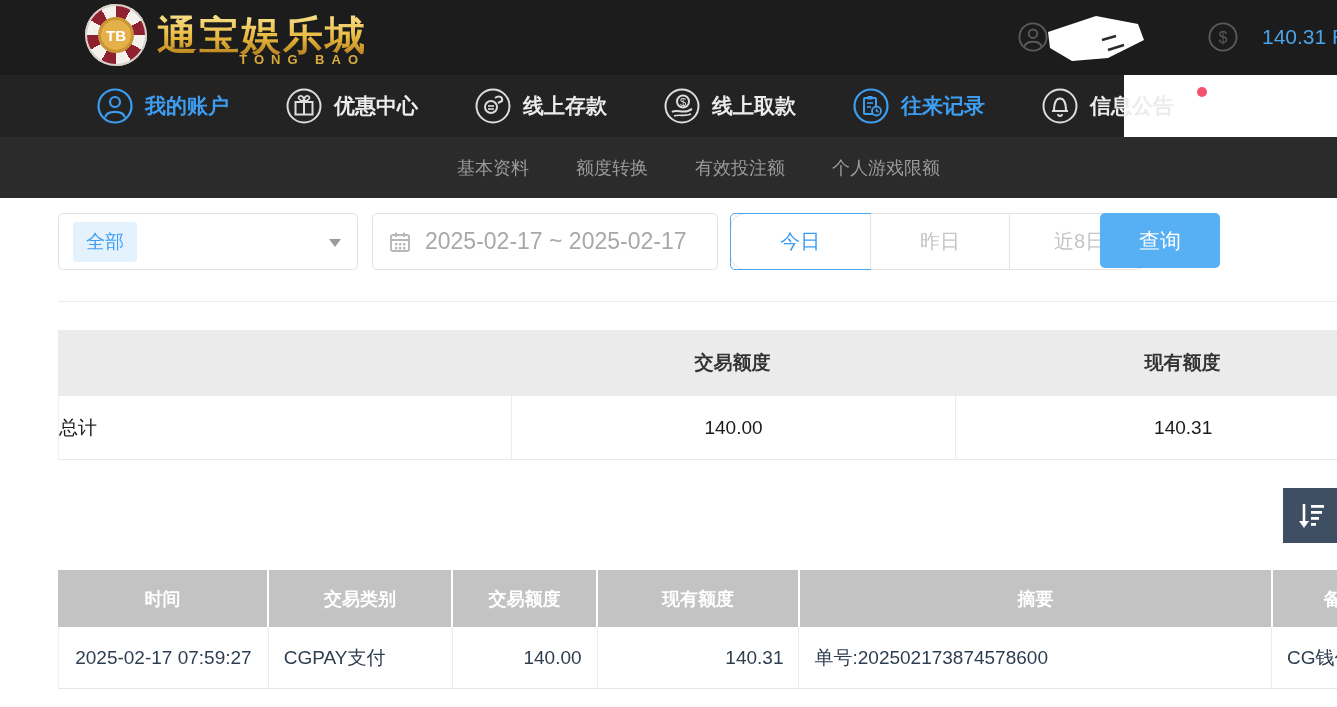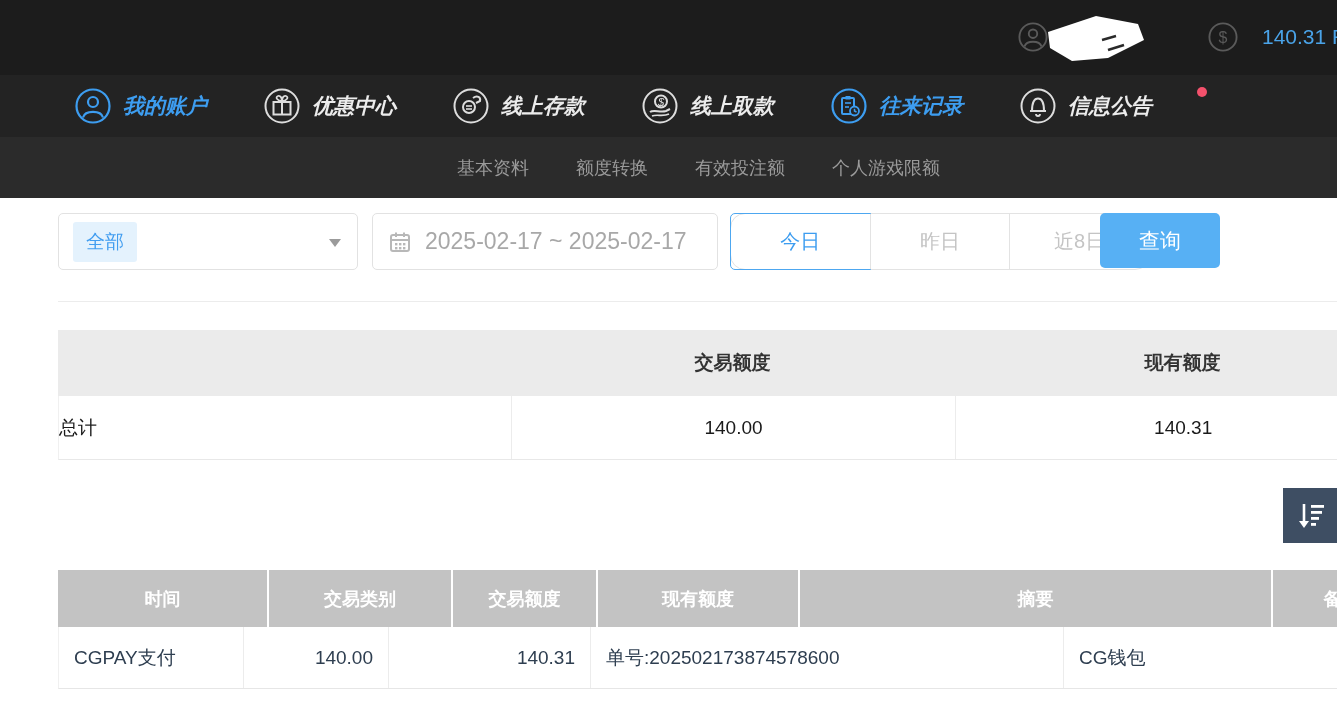--- a/index.html
+++ b/index.html
@@ -21,22 +21,22 @@
              background:linear-gradient(#f8e08a,#e8b93f 55%,#b9821d); -webkit-background-clip:text; background-clip:text; color:transparent; }
   .logo-en { position:absolute; right:2px; bottom:-12px; font-size:13px; font-weight:bold; letter-spacing:7px; color:#d9a93e; }
   .acct-icon, .coin-icon { width:30px; height:30px; flex:none; }
   .userblock { position:absolute; left:1018px; top:22px; display:flex; align-items:center; }
   .user-text { margin-left:8px; font-size:21px; color:#4aa3e8; }
   .scribble { position:absolute; left:28px; top:-6px; width:104px; height:46px; pointer-events:none; }
   .balblock { position:absolute; left:1208px; top:22px; display:flex; align-items:center; }
   .bal-text { margin-left:24px; font-size:21px; color:#4aa3e8; white-space:nowrap; }
 
   
-  .mainnav { position:absolute; left:0; top:75px; width:1337px; height:62px; background:#232323;
-             display:flex; align-items:center; padding-left:75px;font-style:italic; }
+  .mainnav { position:absolute; left:0; top:75px; width:1124px; height:62px; background:#232323;
+             display:flex; align-items:center; padding-left:97px; }
   .nav-item { display:flex; align-items:center; margin-right:57px; cursor:pointer; }
   .nav-ico { width:36px; height:36px; margin-right:12px; flex:none; }
   .nav-label { font-size:21px; font-weight:bold; color:#ececec; white-space:nowrap; }
   .nav-item.active .nav-label { color:#3d9df0; }
   .nav-dot { position:absolute; left:1197px; top:87px; width:10px; height:10px; border-radius:50%; background:#f4516c; }
 
   
   .subnav { position:absolute; left:0; top:137px; width:1337px; height:61px; background:#2b2b2b;
             display:flex; align-items:center; }
   .subnav-inner { position:absolute; left:457px; display:flex; gap:47px; }
@@ -88,20 +88,29 @@
   .al-c { justify-content:center; }
   .al-l { justify-content:flex-start; padding-left:15px; }
   .al-r { justify-content:flex-end; padding-right:15px; }
 </style>
 </head>
 <body>
 
 <div id="screen">
 
   <div class="topbar">
+    <div class="logo-wrap">
+      <div class="chip">
+        <div class="chip-core">TB</div>
+      </div>
+      <div class="logo-text">
+        <div class="logo-cn">通宝娱乐城</div>
+        <div class="logo-en">TONG BAO</div>
+      </div>
+    </div>
 
     <div class="userblock">
       <svg class="acct-icon" viewBox="0 0 32 32">
         <circle cx="16" cy="16" r="14.5" fill="none" stroke="#5a5a5a" stroke-width="2"></circle>
         <circle cx="16" cy="12.5" r="4.5" fill="none" stroke="#5a5a5a" stroke-width="2"></circle>
         <path d="M7 26 C9 19.5 23 19.5 25 26" fill="none" stroke="#5a5a5a" stroke-width="2"></path>
       </svg>
       <span class="user-text">25</span>
       <svg class="scribble" viewBox="0 0 104 46">
         <path d="M2 16 L50 0 L92 8 L98 24 L62 42 L26 45 L4 32 Z" fill="#ffffff"></path>
@@ -256,20 +265,21 @@
   <div class="rec-table">
     <div class="rec-head">
       <div class="c rc1">时间</div>
       <div class="c rc2">交易类别</div>
       <div class="c rc3">交易额度</div>
       <div class="c rc4">现有额度</div>
       <div class="c rc5">摘要</div>
       <div class="c rc6">备注</div>
     </div>
     <div class="rec-row">
+      <div class="c rc1 al-c">2025-02-17 07:59:27</div>
       <div class="c rc2 al-l">CGPAY支付</div>
       <div class="c rc3 al-r">140.00</div>
       <div class="c rc4 al-r">140.31</div>
       <div class="c rc5 al-l">单号:202502173874578600</div>
       <div class="c rc6 al-l">CG钱包</div>
     </div>
   </div>
 
 </div>
 

